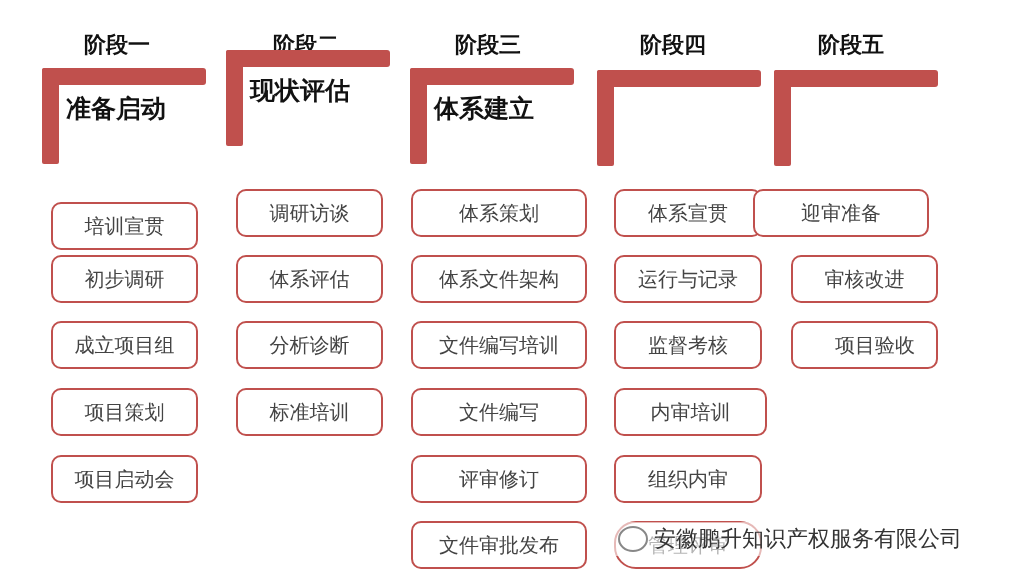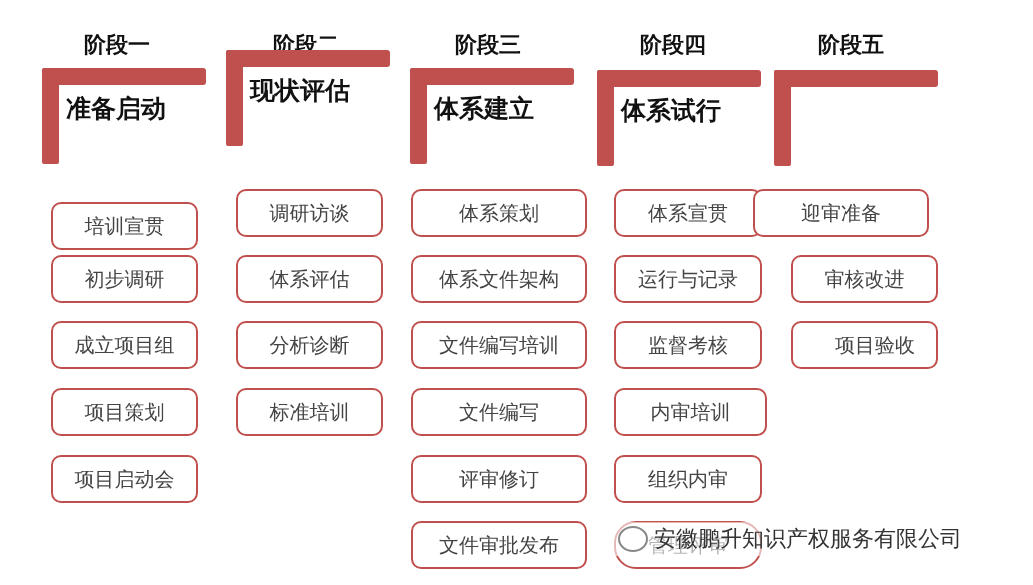--- a/index.html
+++ b/index.html
@@ -59,21 +59,20 @@
   <div class="box" style="left:411px;top:388px;width:176px;">文件编写</div>
   <div class="box" style="left:411px;top:455px;width:176px;">评审修订</div>
   <div class="box" style="left:411px;top:521px;width:176px;">文件审批发布</div>
 </div>
 
 <div class="stage">
   <div class="stage-label" style="left:640px;">阶段四</div>
   <div class="bracket" style="left:597px;width:164px;top:70px;">
     <div class="top" style="width:164px;"></div>
       <div class="left"></div>
-    <div class="title">体系试行</div>
   </div>
   <div class="box" style="left:614px;top:189px;width:148px;">体系宣贯</div>
   <div class="box" style="left:614px;top:255px;width:148px;">运行与记录</div>
   <div class="box" style="left:614px;top:321px;width:148px;">监督考核</div>
   <div class="box" style="left:614px;top:388px;width:153px;">内审培训</div>
   <div class="box" style="left:614px;top:455px;width:148px;">组织内审</div>
   <div class="box" style="left:614px;top:521px;width:148px;border-radius:22px;">管理评审</div>
 </div>
 
 <div class="stage">

